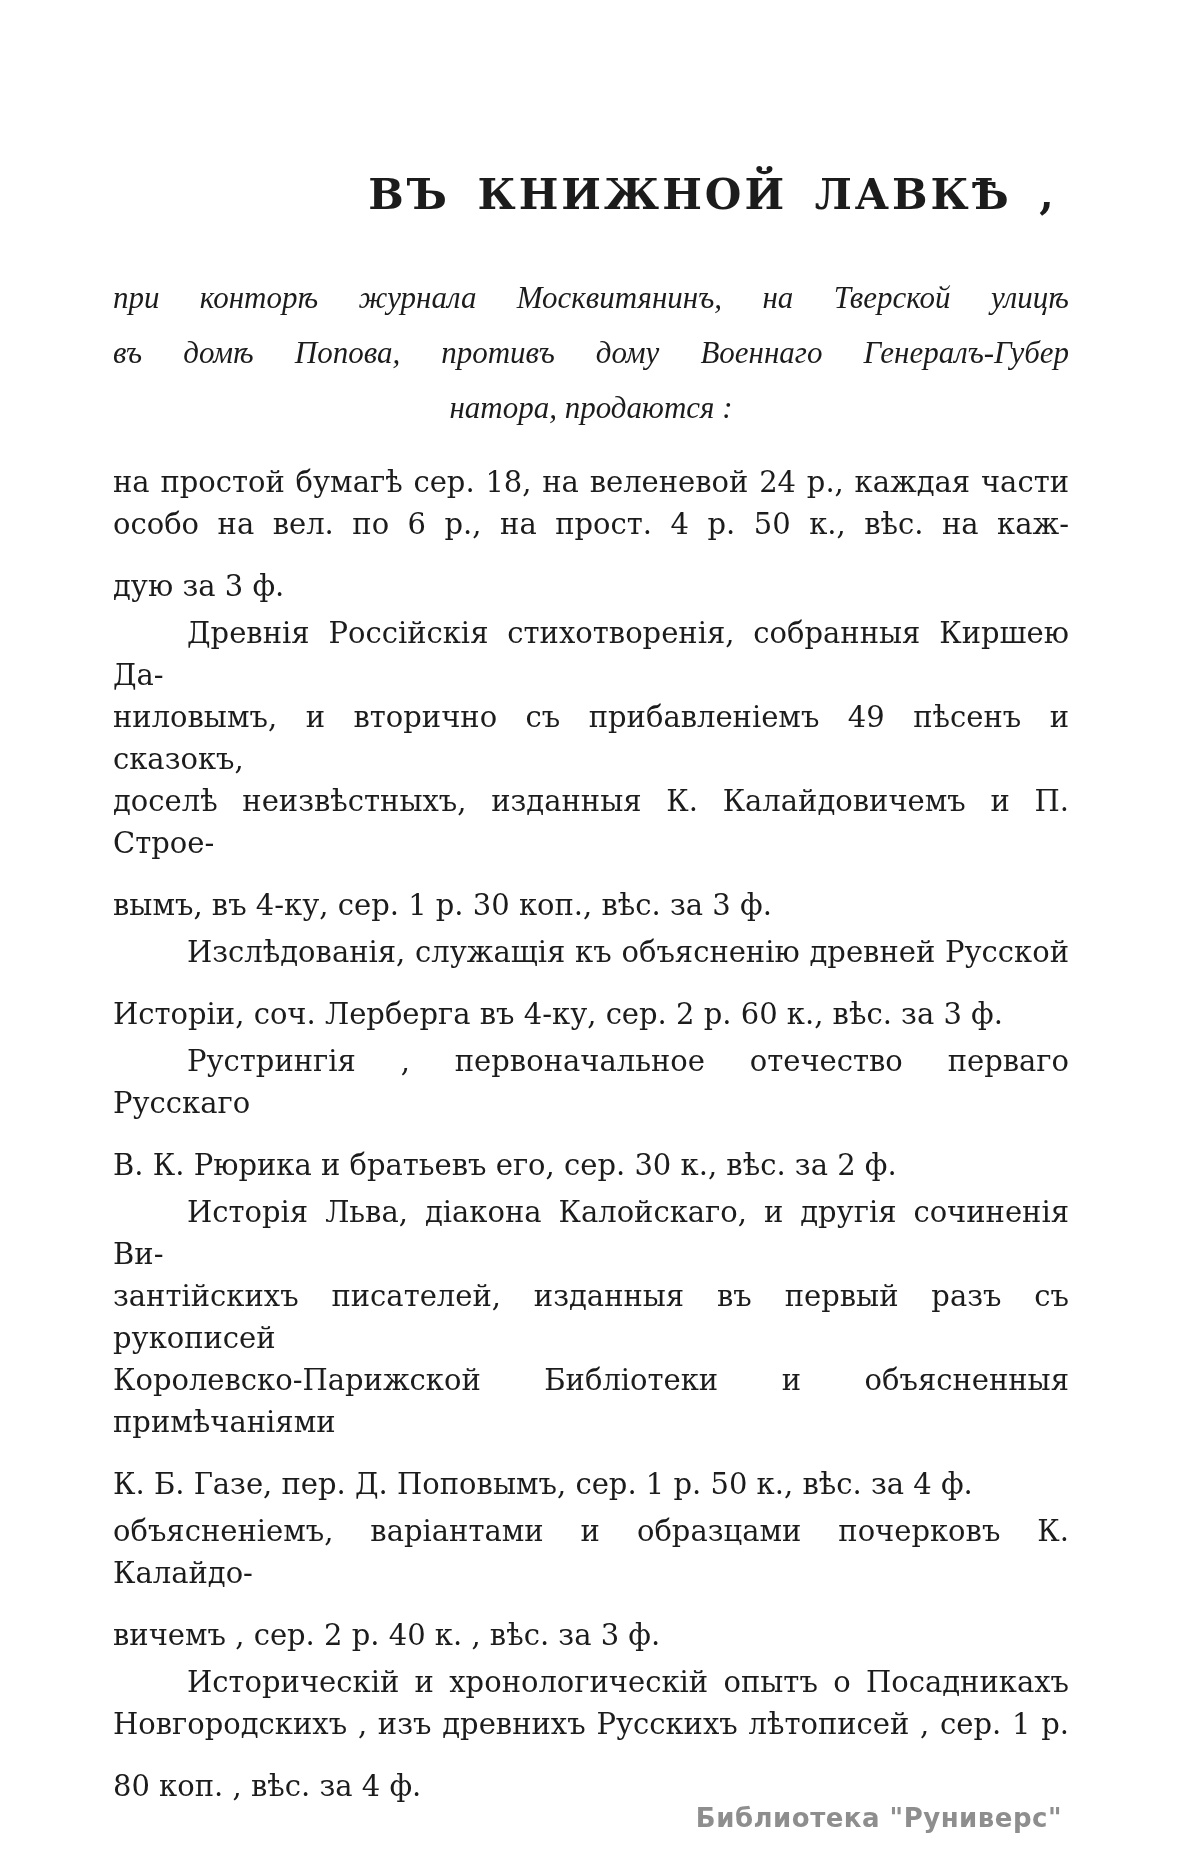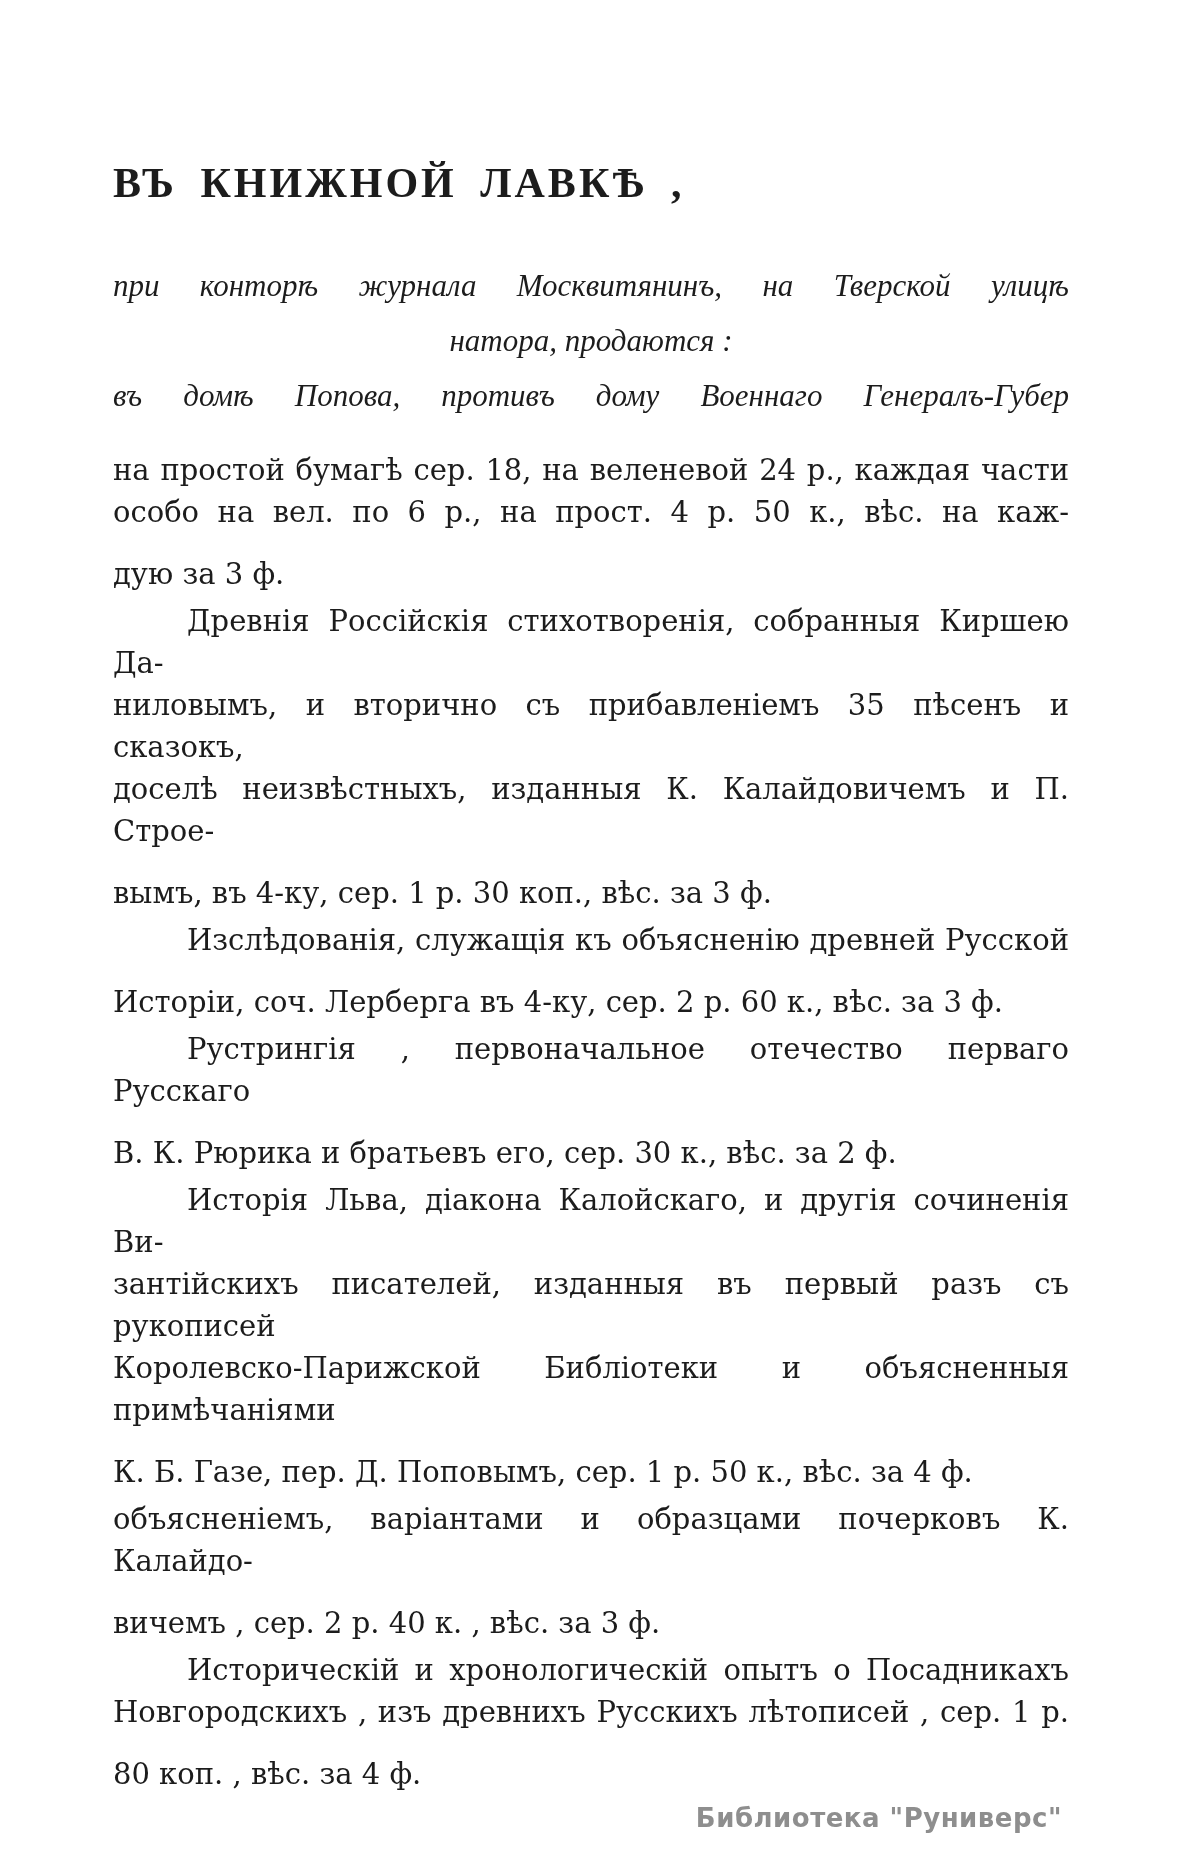--- a/index.html
+++ b/index.html
@@ -21,28 +21,27 @@
     font-family: "DejaVu Serif", serif;
     overflow: hidden;
   }
   .content {
     position: absolute;
     left: 113px;
     top: 162px;
     width: 956px;
   }
   .title {
-    margin: 0;
+    margin: 12px;
     font-size: 42px;
     font-weight: bold;
     line-height: 1.0;
-    text-align: left;
+    text-align: right;
     letter-spacing: 3px;
     word-spacing: 10px;
-    font-family: Liberation Serif, serif;
   }
   .subtitle {
     margin-top: 54px;
     font-style: italic;
     font-size: 31px;
     line-height: 55px;
   }
   .sub-line {
     text-align: justify;
     text-align-last: justify;
@@ -85,33 +84,33 @@
 </head>
 <body>
 
 <div class="page">
   <div class="content">
 
     <h1 class="title">ВЪ КНИЖНОЙ ЛАВКѢ ,</h1>
 
     <div class="subtitle">
       <div class="sub-line">при конторѣ журнала Москвитянинъ, на Тверской улицѣ</div>
+      <div class="sub-line">въ домѣ Попова, противъ дому Военнаго Генералъ-Губер</div>
       <div class="sub-line centered">натора, продаются :</div>
-      <div class="sub-line">въ домѣ Попова, противъ дому Военнаго Генералъ-Губер</div>
     </div>
 
     <div class="body-text" id="catalog-body">
         <div class="paragraph">
           <div class="t-line">на простой бумагѣ сер. 18, на веленевой 24 р., каждая части</div>
           <div class="t-line">особо на вел. по 6 р., на прост. 4 р. 50 к., вѣс. на каж-</div>
           <div class="t-line last">дую за 3 ф.</div>
         </div>
         <div class="paragraph">
           <div class="t-line first">Древнія Россійскія стихотворенія, собранныя Киршею Да-</div>
-          <div class="t-line">ниловымъ, и вторично съ прибавленіемъ 35 пѣсенъ и сказокъ,</div>
+          <div class="t-line">ниловымъ, и вторично съ прибавленіемъ 49 пѣсенъ и сказокъ,</div>
           <div class="t-line">доселѣ неизвѣстныхъ, изданныя К. Калайдовичемъ и П. Строе-</div>
           <div class="t-line last">вымъ, въ 4-ку, сер. 1 р. 30 коп., вѣс. за 3 ф.</div>
         </div>
         <div class="paragraph">
           <div class="t-line first">Изслѣдованія, служащія къ объясненію древней Русской</div>
           <div class="t-line last">Исторіи, соч. Лерберга въ 4-ку, сер. 2 р. 60 к., вѣс. за 3 ф.</div>
         </div>
         <div class="paragraph">
           <div class="t-line first">Рустрингія , первоначальное отечество перваго Русскаго</div>
           <div class="t-line last">В. К. Рюрика и братьевъ его, сер. 30 к., вѣс. за 2 ф.</div>

